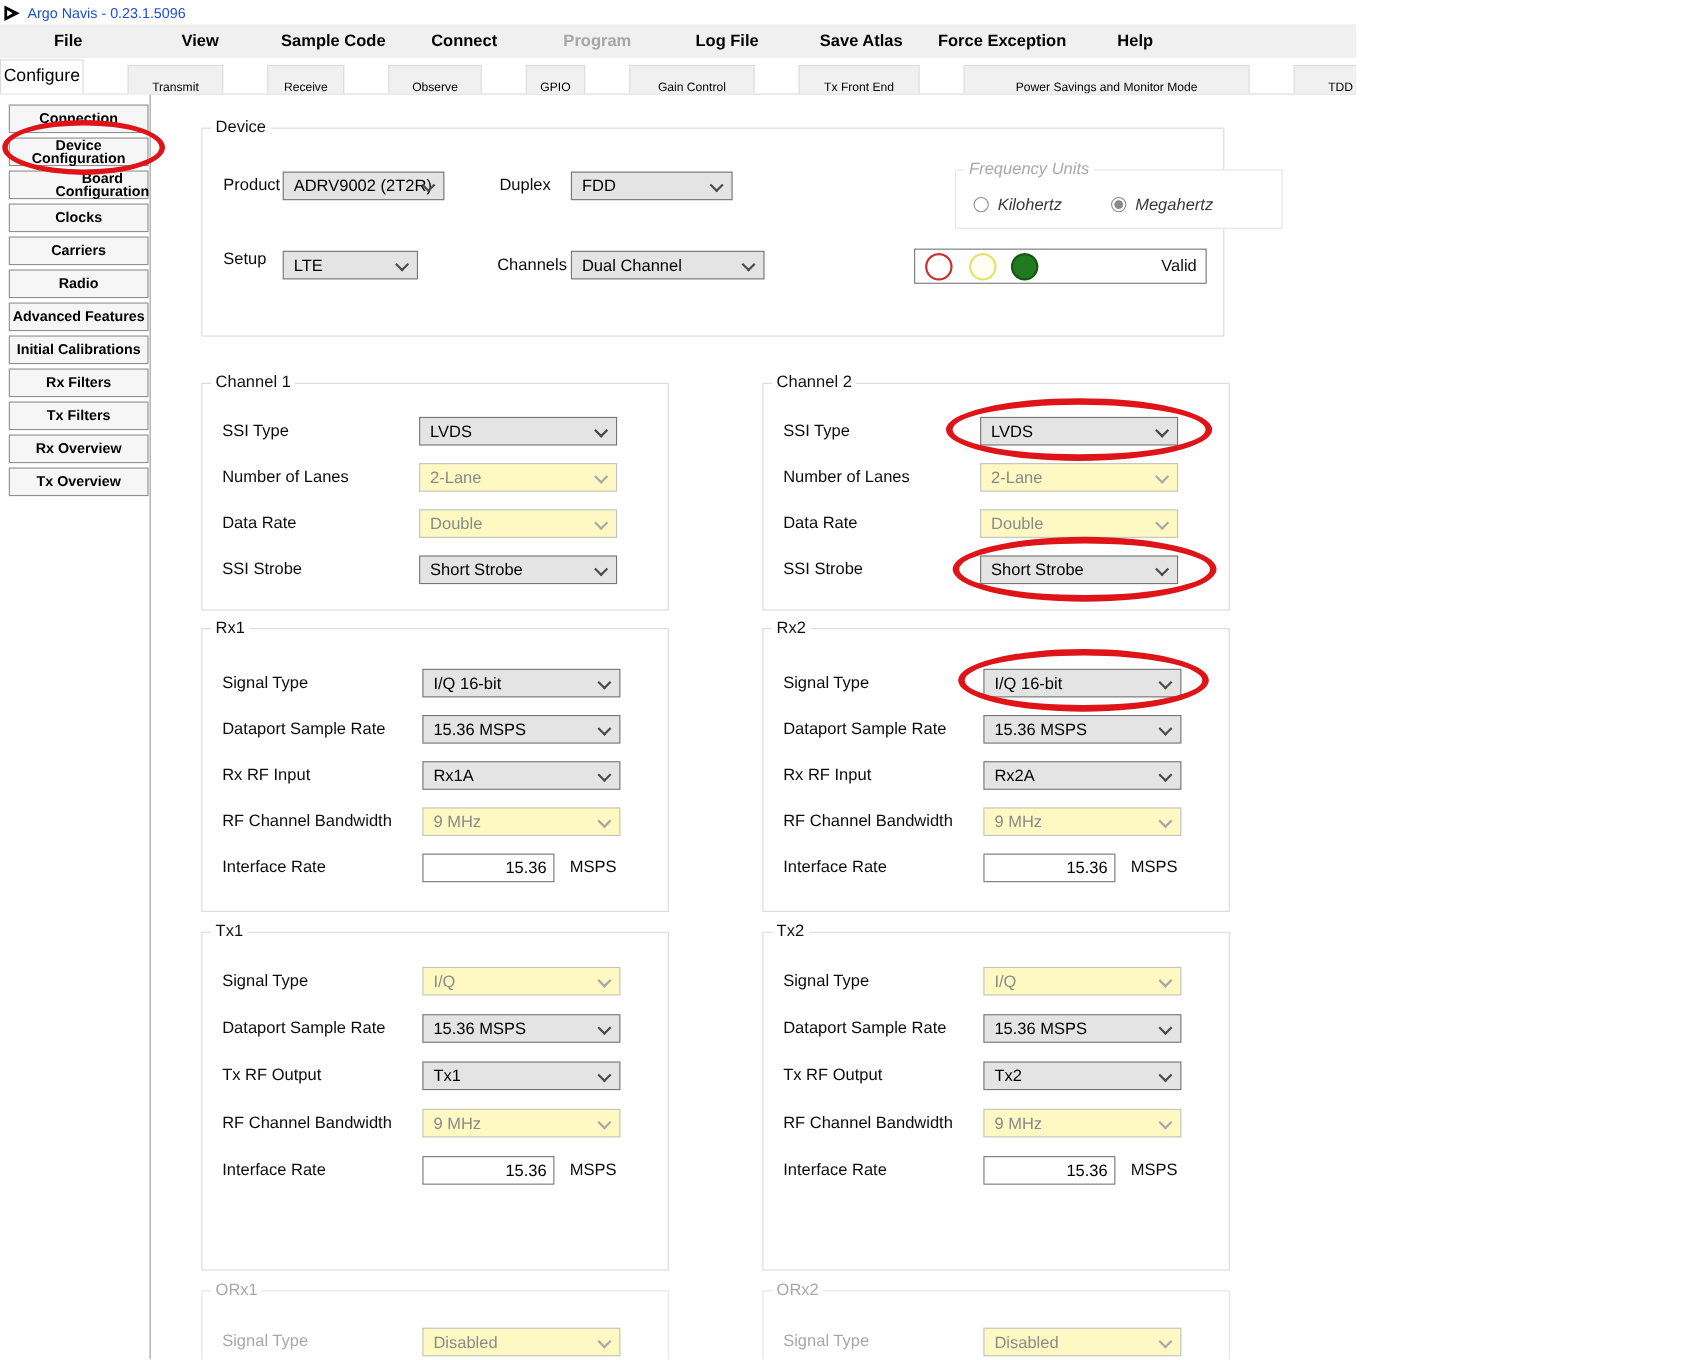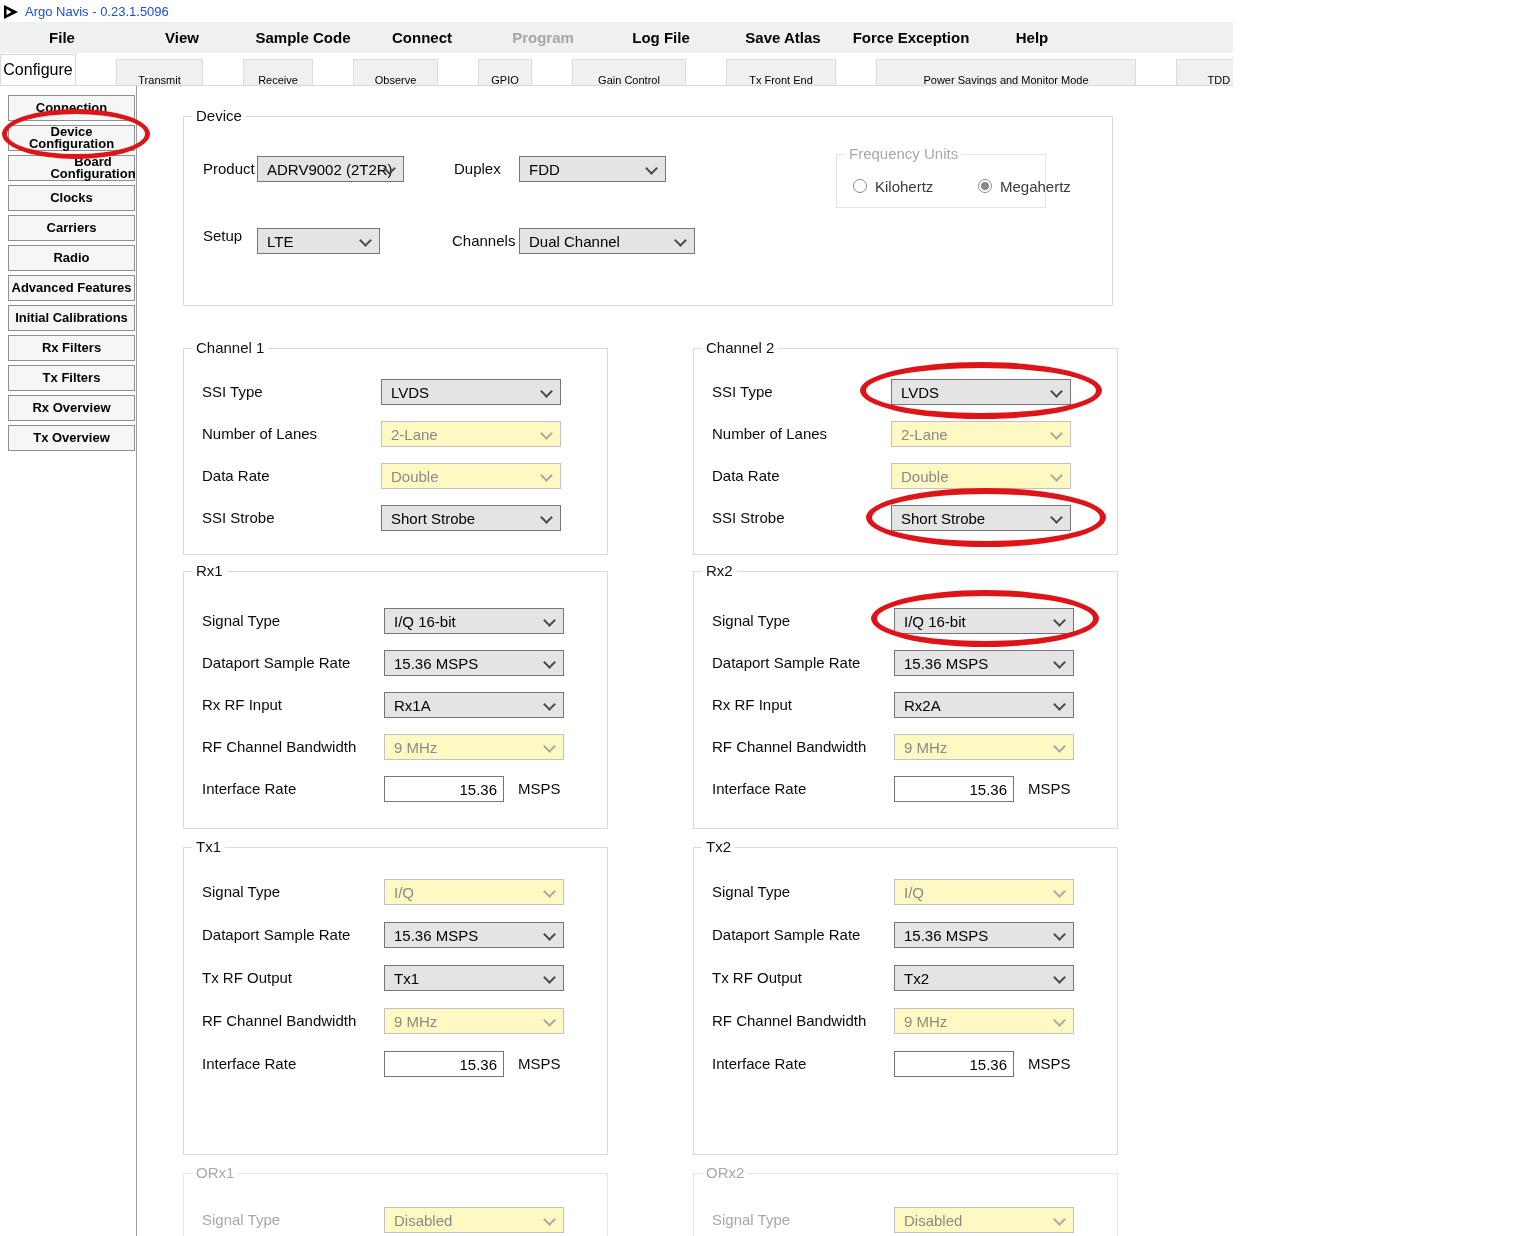--- a/index.html
+++ b/index.html
@@ -124,28 +124,34 @@
     <span>LTE</span>
     <span class="chev"></span>
   </div>
 
   <span class="lbl" style="left:268px;top:115px;">Channels</span>
   <div class="dd" style="left:335px;top:111px;width:176px;">
     <span>Dual Channel</span>
     <span class="chev"></span>
   </div>
 
-  <div class="grp disgrp" style="left:652px;top:37px;width:210px;height:54px;">
+  <div class="grp disgrp" style="left:684px;top:37px;width:298px;height:54px;font-style:italic;">
     <span class="gtitle">Frequency Units</span>
     <span class="radio" style="left:16px;top:24px;"></span>
     <span class="lbl" style="left:38px;top:23px;color:#3a3a3a;">Kilohertz</span>
     <span class="radio sel" style="left:141px;top:24px;"></span>
     <span class="lbl" style="left:163px;top:23px;color:#3a3a3a;">Megahertz</span>
   </div>
 
+  <div class="statusbox" style="left:647px;top:109px;width:266px;height:32px;">
+    <span class="light" style="left:9px;top:3px;background:#fff;border:2px solid #c63131;"></span>
+    <span class="light" style="left:49px;top:3px;background:#fffef2;border:2px solid #e3e36a;"></span>
+    <span class="light" style="left:87px;top:3px;background:#1e7b1e;border:2px solid #155515;"></span>
+    <span class="lbl" style="right:8px;top:6px;">Valid</span>
+  </div>
 </div>
 
 <div class="grp" style="left:183px;top:348px;width:425px;height:207px;">
   <span class="gtitle">Channel 1</span>
   <span class="lbl" style="left:18px;top:34px;">SSI Type</span>
   <div class="dd" style="left:197px;top:30px;">
     <span>LVDS</span>
       <span class="chev"></span>
   </div>
   <span class="lbl" style="left:18px;top:76px;">Number of Lanes</span>

